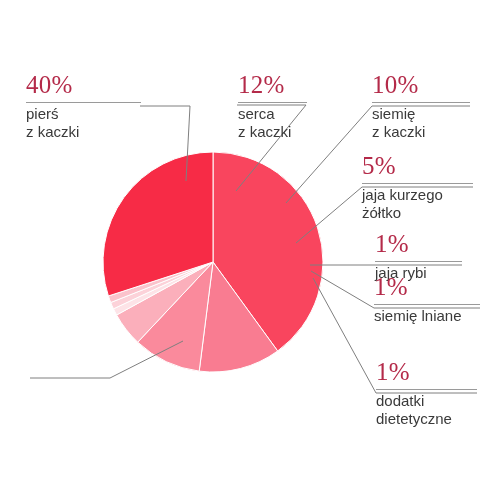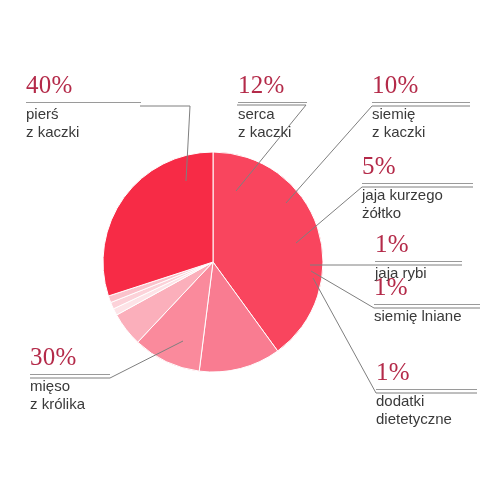--- a/index.html
+++ b/index.html
@@ -134,22 +134,14 @@
 
   <div class="label-group" id="label-supplements" style="left:376px; top:357px; width:101px;">
     <span class="pct">1%</span>
     <span class="rule"></span>
     <span class="name">
       <span class="name-line">dodatki</span>
       <span class="name-line">dietetyczne</span>
     </span>
   </div>
 
-  <div class="label-group" id="label-rabbit" style="left:30px; top:342px; width:80px;">
-    <span class="pct">30%</span>
-    <span class="rule"></span>
-    <span class="name">
-      <span class="name-line">mięso</span>
-      <span class="name-line">z królika</span>
-    </span>
-  </div>
 
 </div>
 
 </body></html>

